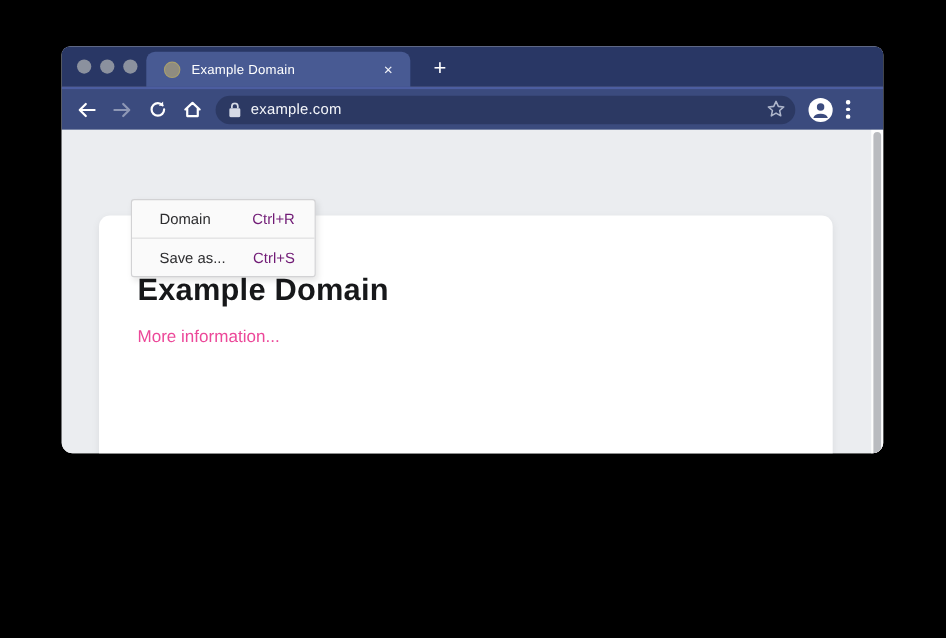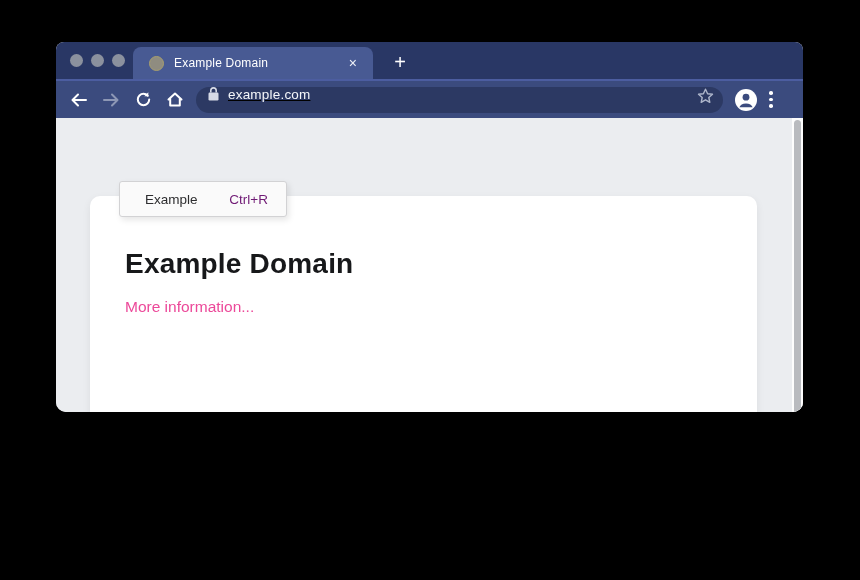--- a/index.html
+++ b/index.html
@@ -18,21 +18,21 @@
     overflow:hidden;letter-spacing:.2px;}
   .tab-close{color:#f0f2f8;font-size:14px;line-height:1;padding:3px 6px;cursor:default;}
   .newtab{position:absolute;left:330px;top:6px;color:#fff;font-size:20px;font-weight:300;
     width:28px;height:28px;display:flex;align-items:center;justify-content:center;}
   
   .toolbar{position:relative;height:39px;background:#3b4b7e;border-top:2px solid #4c5da0;
     display:flex;align-items:center;box-sizing:border-box;}
   .navbtn{width:30px;height:30px;display:flex;align-items:center;justify-content:center;flex:0 0 auto;}
   .navbtn svg{display:block;}
   .addressbar{height:26px;flex:0 0 auto;width:527px;margin-left:6px;background:#2c3963;
-    border-radius:13px;display:flex;align-items:flex-start;padding:0 8px 0 12px;box-sizing:border-box;text-decoration:underline;}
+    border-radius:13px;display:flex;align-items:center;padding:0 8px 0 12px;box-sizing:border-box;}
   .url{color:#f4f6fa;font-size:13.5px;margin-left:9px;flex:1 1 auto;letter-spacing:.2px;}
   .avatar{width:22px;height:22px;border-radius:50%;background:#fff;margin-left:12px;
     display:flex;align-items:center;justify-content:center;flex:0 0 auto;}
   .dots{margin:0 14px 0 12px;display:flex;flex-direction:column;gap:3px;align-items:center;flex:0 0 auto;}
   .dots i{width:3.5px;height:3.5px;border-radius:50%;background:#fff;display:block;}
   
   .content{position:relative;height:387px;background:#ebedf0;overflow:hidden;}
   .card{position:absolute;left:34px;top:78px;width:667px;height:238px;background:#fff;
     border-radius:10px;box-shadow:0 3px 8px rgba(0,0,0,.07);box-sizing:border-box;
     padding:52px 35px 0 35px;}
@@ -118,22 +118,26 @@
 
   <div class="content">
 
     <div class="card">
       <h1>Example Domain</h1>
       <a href="#">More information...</a>
     </div>
 
     <div class="ctxmenu">
       <div class="ctxrow">
-        <span class="ctxlabel">Example</span>
+        <span class="ctxlabel">Domain</span>
         <span class="ctxshort">Ctrl+R</span>
+      </div>
+      <div class="ctxrow">
+        <span class="ctxlabel">Save as...</span>
+        <span class="ctxshort">Ctrl+S</span>
       </div>
     </div>
 
     <div class="scroll-track">
       <div class="scroll-thumb"></div>
     </div>
 
   </div>
 </div>
 

